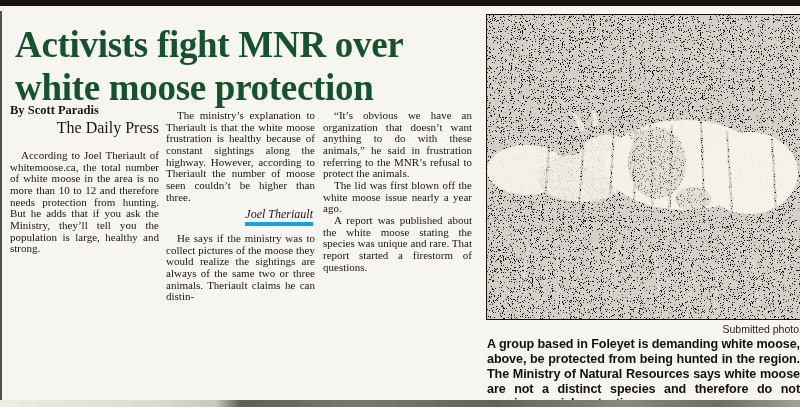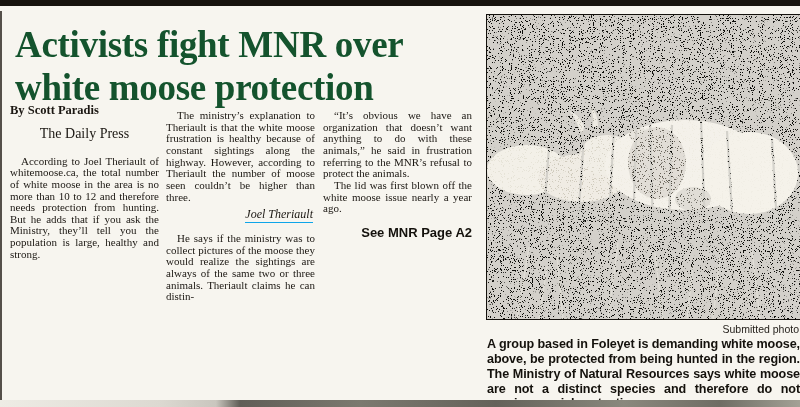--- a/index.html
+++ b/index.html
@@ -17,34 +17,34 @@
     font-size:37px; line-height:1.16; font-weight:600; letter-spacing:-0.3px;
     color:#14532d;
   }
 
   .col { position:absolute; width:149px; text-align:justify; font-size:11px; line-height:1.06; color:#1b1712; }
   .col1 { left:10px;  top:104px; }
   .col2 { left:166px; top:110px; }
   .col3 { left:323px; top:110px; }
 
   .byline { font-weight:bold; font-size:12.5px; line-height:1.1; text-align:left; }
-  .org    { font-size:14px; line-height:1.2; margin:8px 0 13px 0; text-align:center; }
+  .org    { font-size:16px; line-height:1.2; margin:0 0 13px 0; text-align:right; }
 
   .col p { margin:0; }
   p.indent { text-indent:11px; }
 
   .pullquote {
     margin:13px 0 5px 0; padding:0;
     font-size:18.5px; line-height:1.17; font-weight:bold;
     text-align:left; letter-spacing:-0.2px; color:#171310;
   }
   .attr-row { text-align:right; margin:5px 2px 12px 0; }
   .attr-row span {
     font-style:italic; font-size:12px;
-    border-bottom:1px solid #0ea5e9; padding-bottom:1px;
+    border-bottom:4px solid #0ea5e9; padding-bottom:1px;
   }
 
   .see-more {
     margin-top:11px; text-align:right;
     font-family:"Liberation Sans", sans-serif; font-weight:bold; font-size:13px;
     color:#14110c;
   }
 
   .photo-figure { position:absolute; left:483px; top:11px; width:313px; margin:4px; }
   .photo-frame { display:block; outline:1px solid #14110c; }
@@ -86,21 +86,21 @@
     <p class="indent">The ministry’s explanation to Theriault is that the white moose frustration is healthy because of constant sightings along the highway. However, according to Theriault the number of moose seen couldn’t be higher than three.</p>
     <div class="attr-row">
       <span>Joel Theriault</span>
     </div>
     <p class="indent">He says if the ministry was to collect pictures of the moose they would realize the sightings are always of the same two or three animals. Theriault claims he can distin-</p>
   </div>
 
   <div class="col col3">
     <p class="indent">“It’s obvious we have an organization that doesn’t want anything to do with these animals,” he said in frustration referring to the MNR’s refusal to protect the animals.</p>
     <p class="indent">The lid was first blown off the white moose issue nearly a year ago.</p>
-    <div class="see-more">See MNR Page A2</div>
+    <p class="indent">A report was published about the white moose stating the species was unique and rare. That report started a firestorm of questions.</p>
   </div>
 
   <figure class="photo-figure">
     <svg class="photo-frame" width="313" height="304" viewBox="0 0 313 304" role="img">
       <defs>
         <filter id="speckle" x="0%" y="0%" width="100%" height="100%">
           <feTurbulence type="fractalNoise" baseFrequency="0.9" numOctaves="2" seed="11"></feTurbulence>
           <feColorMatrix type="matrix" values="0 0 0 0 0.92  0 0 0 0 0.90  0 0 0 0 0.84  9 9 9 -19 0"></feColorMatrix>
         </filter>
         <filter id="darkspeck" x="0%" y="0%" width="100%" height="100%">

